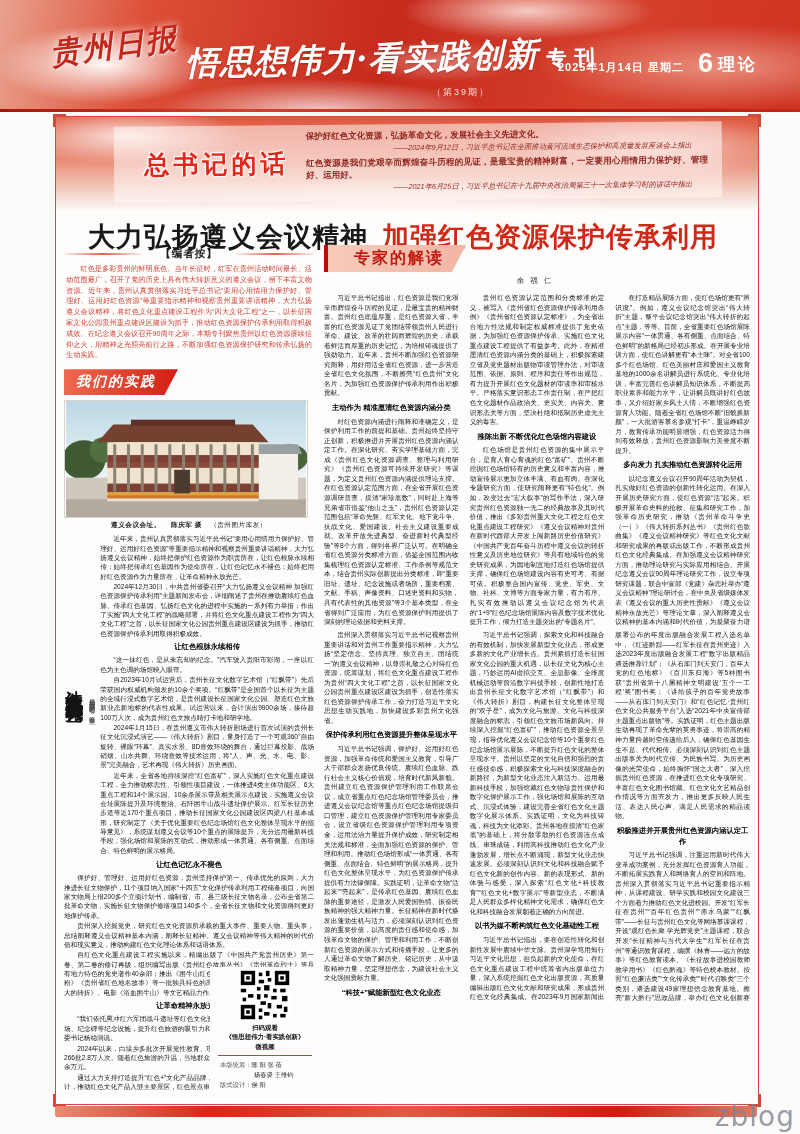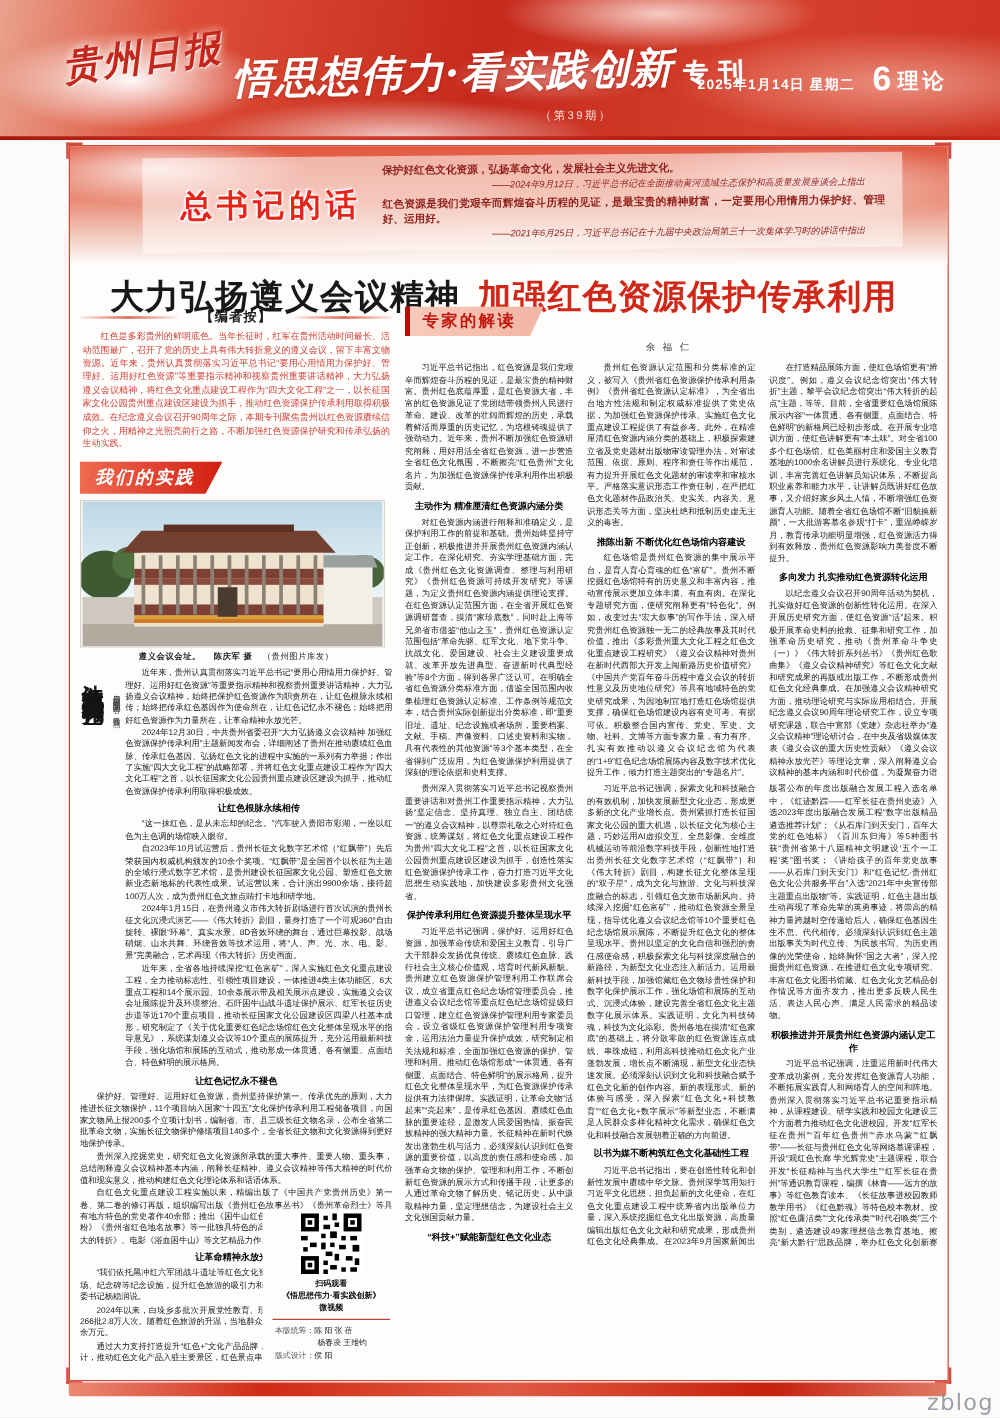--- a/index.html
+++ b/index.html
@@ -67,52 +67,52 @@
   .ribbon.practice{font-size:14px;letter-spacing:2px;padding:4px 22px 4px 12px;margin:2px 0 5px;
       background:linear-gradient(90deg,#ef6a50,#d21f12);
       clip-path:polygon(0 0,100% 0,88% 100%,0 100%);font-style:italic;}
   
   figure{margin:0 0 4px;padding:0;}
   figure svg{display:block;width:244px;height:118px;border:1px solid #d8d2cc;box-sizing:border-box;}
   figcaption{font-size:6.6px;font-weight:bold;color:#222;text-align:center;margin-top:3px;letter-spacing:.5px;}
   figcaption .cred{margin-left:8px;}
   figcaption .src{font-weight:normal;margin-left:6px;}
   
-  .vrow{display:flex;margin-top:3px;}
+  .vrow{display:flex;margin-top:3px;align-items:center;}
   .vtitleblock{display:flex;flex-direction:row;}
   .vtitle{writing-mode:vertical-rl;text-orientation:upright;font-size:17.5px;font-weight:bold;line-height:1.1;
       letter-spacing:1px;margin:0 2px 0 0;color:#151515;}
   .vby{writing-mode:vertical-rl;text-orientation:upright;font-size:6.3px;color:#444;margin:16px 4px 0 2px;letter-spacing:1px;}
   .vtext{flex:1;font-size:6.6px;line-height:1.42;text-align:justify;color:#151515;}
   .vtext p,.rest p{text-indent:2em;margin:0 0 1px;}
   .sub{font-size:7.3px;font-weight:bold;text-align:center;margin:4px 0 3px;color:#000;text-indent:0 !important;}
   .rest{position:relative;font-size:6.6px;line-height:1.42;text-align:justify;color:#151515;height:262px;overflow:hidden;}
   
   .qrbox{position:absolute;right:0;bottom:0;width:98px;background:#fffdfc;padding:2px 0 0 6px;text-align:center;}
   .qrbox svg{display:block;margin:0 auto 2px;}
   .qrcap{font-size:6.4px;font-weight:bold;line-height:1.45;color:#111;}
   .qrline{height:1px;background:#b5473c;margin:4px 2px;}
   .credits{font-size:6.3px;color:#222;text-align:left;line-height:1.6;padding-left:4px;}
   .credits .lab{color:#555;}
   
-  .ribbon.expert{font-size:13px;color:#c01a10;letter-spacing:2px;padding:3px 22px 3px 10px;margin:0 0 4px;
+  .ribbon.expert{font-size:16px;color:#c01a10;letter-spacing:2px;padding:3px 22px 3px 26px;margin:0 0 4px;
       background:linear-gradient(90deg,#f7cabb,#f2b5a4);clip-path:polygon(0 0,100% 0,90% 100%,0 100%);
       border-left:4px solid #b01208;}
   .art-title{font-size:19px;font-weight:bold;text-align:center;margin:2px 0 5px;letter-spacing:.5px;color:#111;white-space:nowrap;}
   .byline{text-align:center;font-size:7.5px;letter-spacing:6px;color:#333;margin:0 0 7px;}
   .flow{column-count:3;column-gap:11px;font-size:6.6px;line-height:1.45;text-align:justify;color:#161616;overflow:hidden;}
   .flow p{text-indent:2em;margin:0 0 1px;}
   .flow .sub{margin:5px 0 3px;}
   .flow.expert-flow{height:337px;}
   .flow.second-flow{height:374px;}
   .t2{margin-top:14px;}
   
   .bottombar{position:absolute;left:55px;top:1106px;width:702px;height:11px;border-radius:2px;
       background:linear-gradient(90deg,#ec8a74,#d02b16 22%,#e05b42 50%,#c6200e 80%,#e07a64);filter:blur(.4px);}
-  .watermark{position:absolute;right:5px;bottom:1px;font-size:18px;color:rgba(125,135,145,.8);
+  .watermark{position:absolute;right:5px;bottom:1px;font-size:28px;color:rgba(125,135,145,.8);
       font-family:"DejaVu Sans",sans-serif;letter-spacing:1px;}
 </style>
 </head>
 <body>
 
 <div class="page">
 
   <header class="banner">
     <div class="logo">贵州日报</div>
     <div class="btitle">

